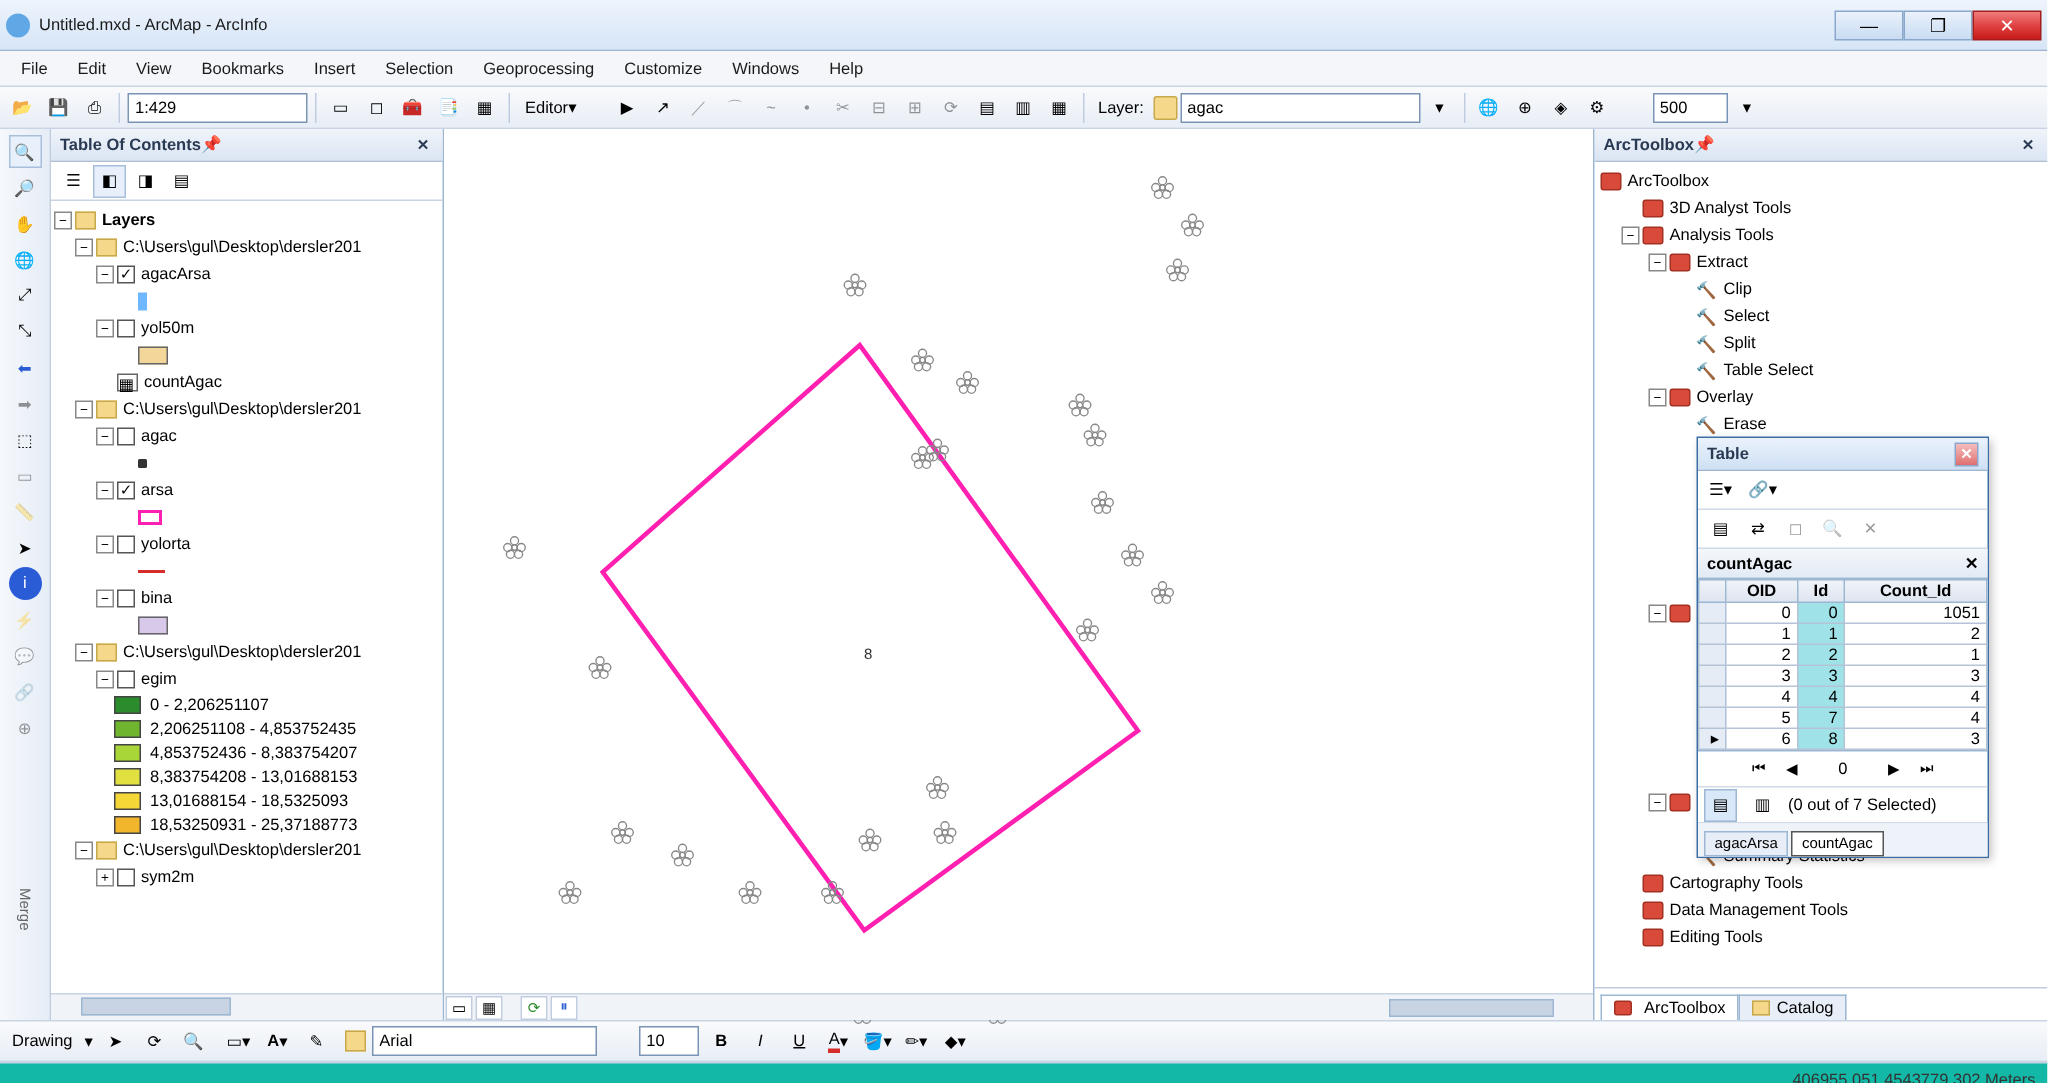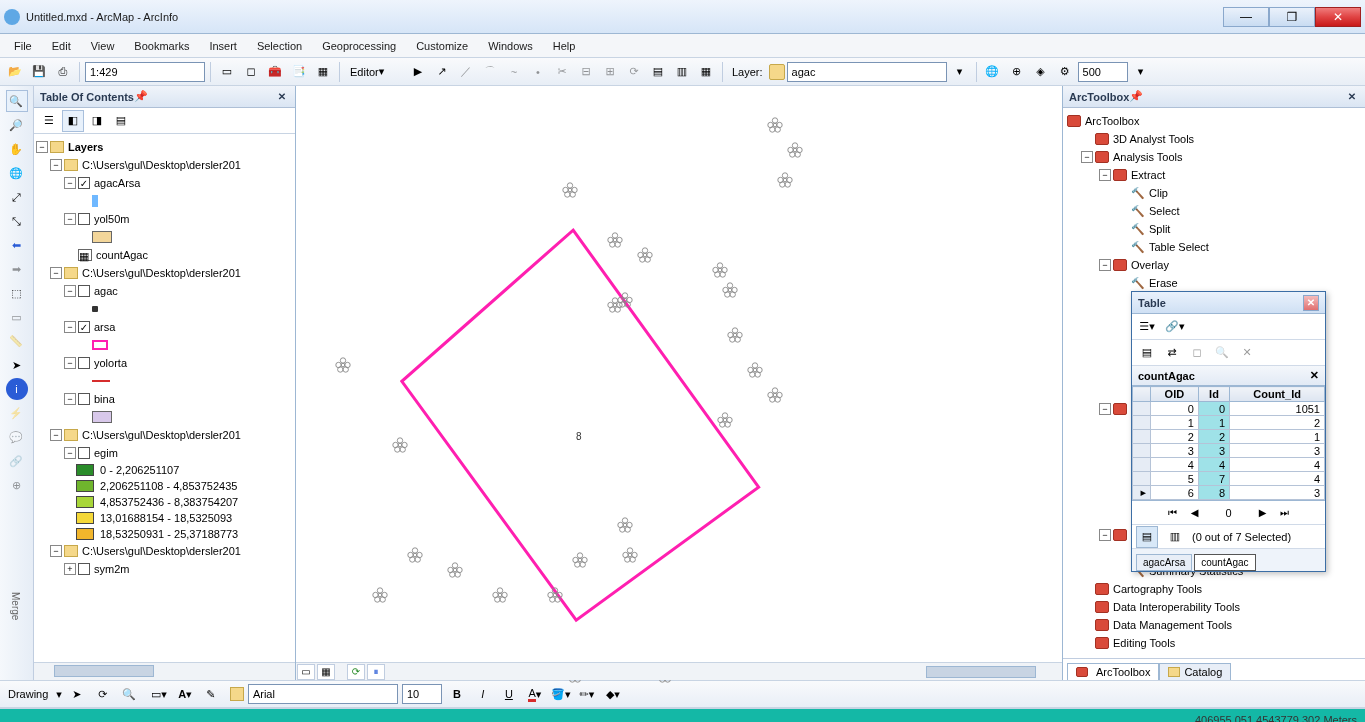--- a/index.html
+++ b/index.html
@@ -86,21 +86,21 @@
 .tbrow{display:flex;align-items:center;height:18px;white-space:nowrap;}
 .redbox{width:14px;height:12px;background:#d94a3a;border:1px solid #a33123;margin-right:4px;border-radius:2px;}
 .hammer{width:14px;height:12px;margin-right:4px;display:inline-flex;align-items:center;justify-content:center;}
 .tb-tabs{height:22px;border-top:1px solid #c0cde0;display:flex;align-items:flex-end;padding:0 4px;gap:0;}
 .tb-tabs .tab{padding:2px 8px;border:1px solid #9db7d3;border-bottom:none;background:#fff;display:flex;align-items:center;gap:4px;}
 .tb-tabs .tab.inactive{background:#e8eef7;}
 
 
 .drawbar{height:28px;background:linear-gradient(#f9fafc,#e8eef6);border-top:1px solid #c8d4e3;border-bottom:1px solid #c8d4e3;display:flex;align-items:center;padding:0 4px;gap:4px;}
 .font-input{width:150px;height:20px;border:1px solid #7a94b5;padding:0 4px;}
-.size-input{width:40px;height:20px;border:1px solid #7a94b5;padding:0 4px;}
+.size-input{width:40px;height:20px;border:1px solid #7a94b5;padding:0 4px;margin-left:24px;}
 
 
 .statusbar{height:22px;background:#14b8a6;border-top:1px solid #c8d4e3;display:flex;align-items:center;justify-content:flex-end;padding:0 8px;color:#333;}
 
 .merge-label{writing-mode:vertical-rl;font-size:10px;color:#666;position:absolute;left:10px;bottom:60px;}
 </style>
 </head>
 <body>
 
 <div class="titlebar">
@@ -305,20 +305,24 @@
             <span class="leg-sw" style="background:#2a8c2a"></span>
             <span>0 - 2,206251107</span>
           </div>
           <div class="legend-row">
             <span class="leg-sw" style="background:#6fb52d"></span>
             <span>2,206251108 - 4,853752435</span>
           </div>
           <div class="legend-row">
             <span class="leg-sw" style="background:#a8d639"></span>
             <span>4,853752436 - 8,383754207</span>
+          </div>
+          <div class="legend-row">
+            <span class="leg-sw" style="background:#e0e040"></span>
+            <span>8,383754208 - 13,01688153</span>
           </div>
           <div class="legend-row">
             <span class="leg-sw" style="background:#f5d838"></span>
             <span>13,01688154 - 18,5325093</span>
           </div>
           <div class="legend-row">
             <span class="leg-sw" style="background:#f2b62c"></span>
             <span>18,53250931 - 25,37188773</span>
           </div>
         </div>
@@ -880,26 +884,20 @@
           <div class="tbrow">
             <span style="width:14px;display:inline-block"></span>
             <span style="width:14px;display:inline-block"></span>
             <span class="redbox"></span>
             <span>Cartography Tools</span>
           </div>
           <div class="tbrow">
             <span style="width:14px;display:inline-block"></span>
             <span style="width:14px;display:inline-block"></span>
             <span class="redbox"></span>
-            <span>Data Interoperability Tools</span>
-          </div>
-          <div class="tbrow">
-            <span style="width:14px;display:inline-block"></span>
-            <span style="width:14px;display:inline-block"></span>
-            <span class="redbox"></span>
             <span>Data Management Tools</span>
           </div>
           <div class="tbrow">
             <span style="width:14px;display:inline-block"></span>
             <span style="width:14px;display:inline-block"></span>
             <span class="redbox"></span>
             <span>Editing Tools</span>
           </div>
         </div>
     </div>

